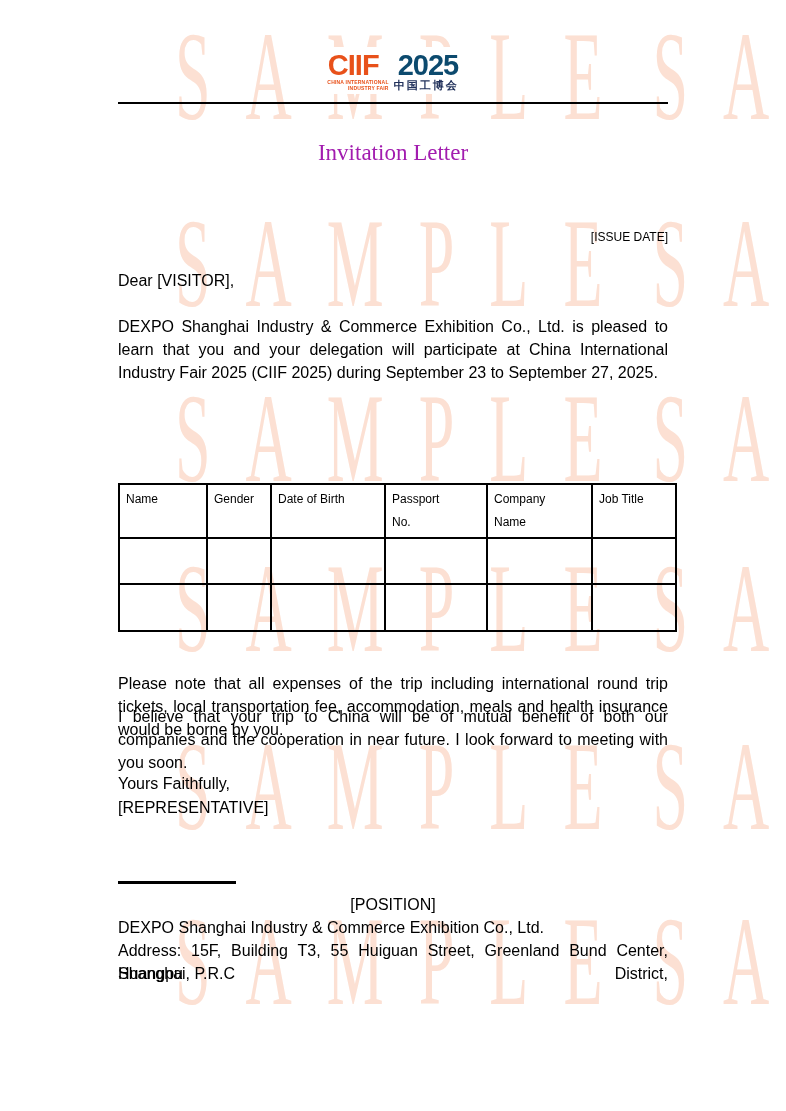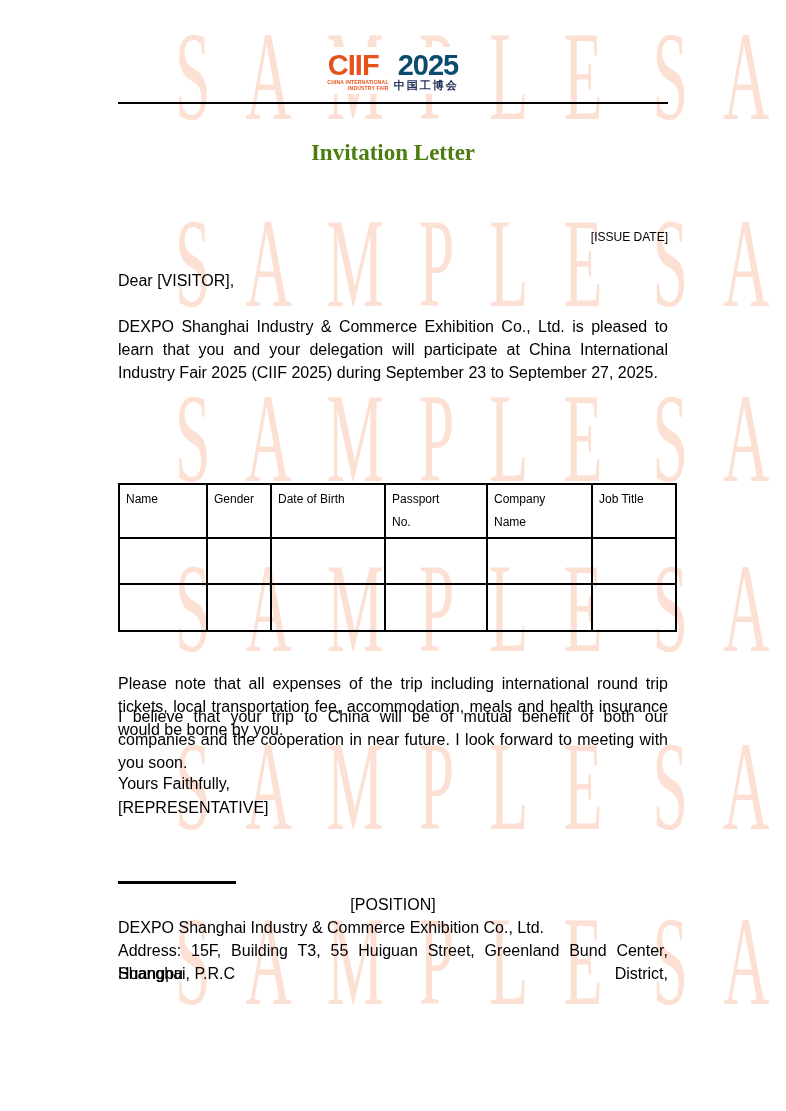--- a/index.html
+++ b/index.html
@@ -49,21 +49,21 @@
     font-size:5px;line-height:5.5px;font-weight:bold;color:#e8511a;
     text-align:right;letter-spacing:0.2px;white-space:pre-line;
   }
   .logo-chinese{
     font-size:11px;font-weight:bold;color:#20305a;letter-spacing:2px;line-height:11px;
   }
   .rule{position:absolute;left:118px;top:102px;width:550px;height:2px;background:#000;}
   .title{
     position:absolute;left:118px;top:139px;width:550px;
     text-align:center;font-family:"Liberation Serif", serif;
-    font-size:23px;font-weight:700;line-height:28px;color:#4d7c0f;
+    font-size:23px;font-weight:400;line-height:28px;color:#a21caf;
   }
   .visitor-address{
     top:202px;font-family:"Liberation Serif", serif;
     font-size:13px;line-height:23px;text-align:left;
   }
   .issue-date{top:226px;font-size:12px;line-height:23px;text-align:right;}
   .salutation{top:269px;text-align:left;}
   .p1{top:315px;}
   .p2{top:406px;}
   .p3{top:637px;margin-top:35px;}

